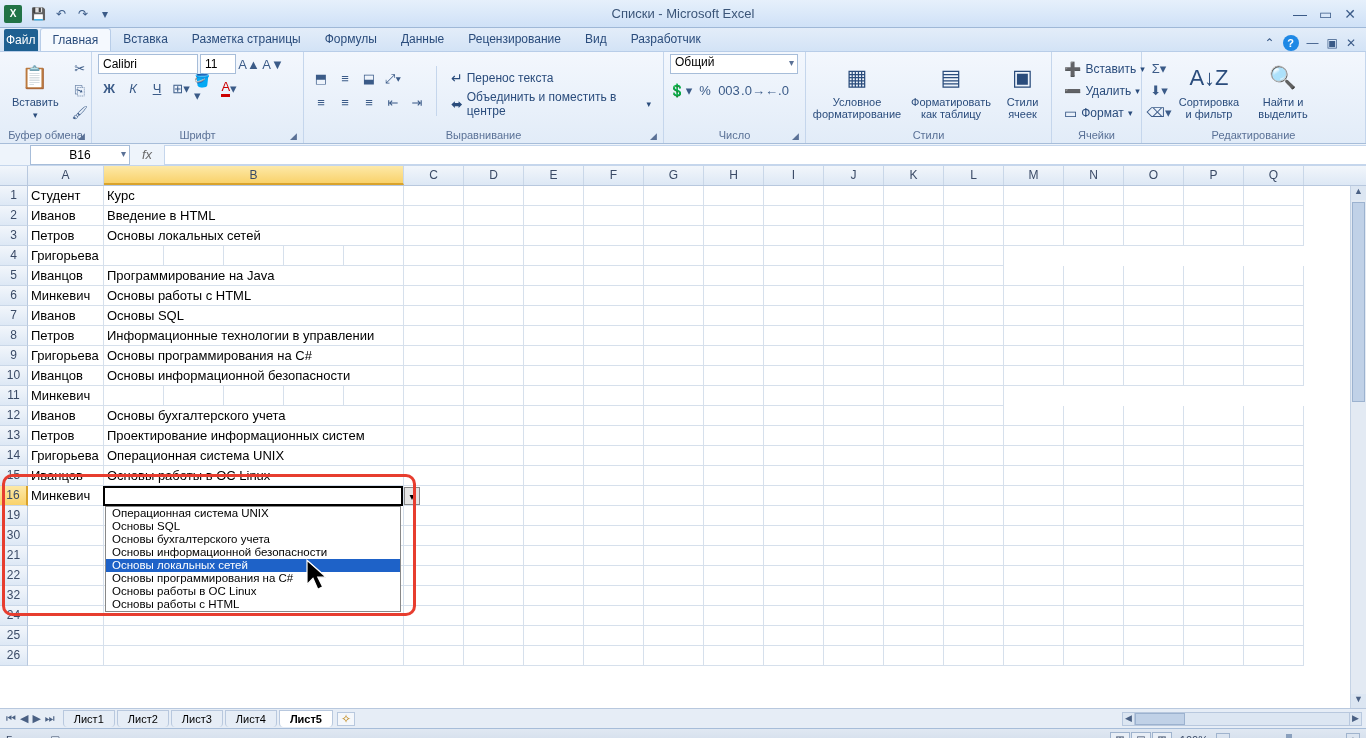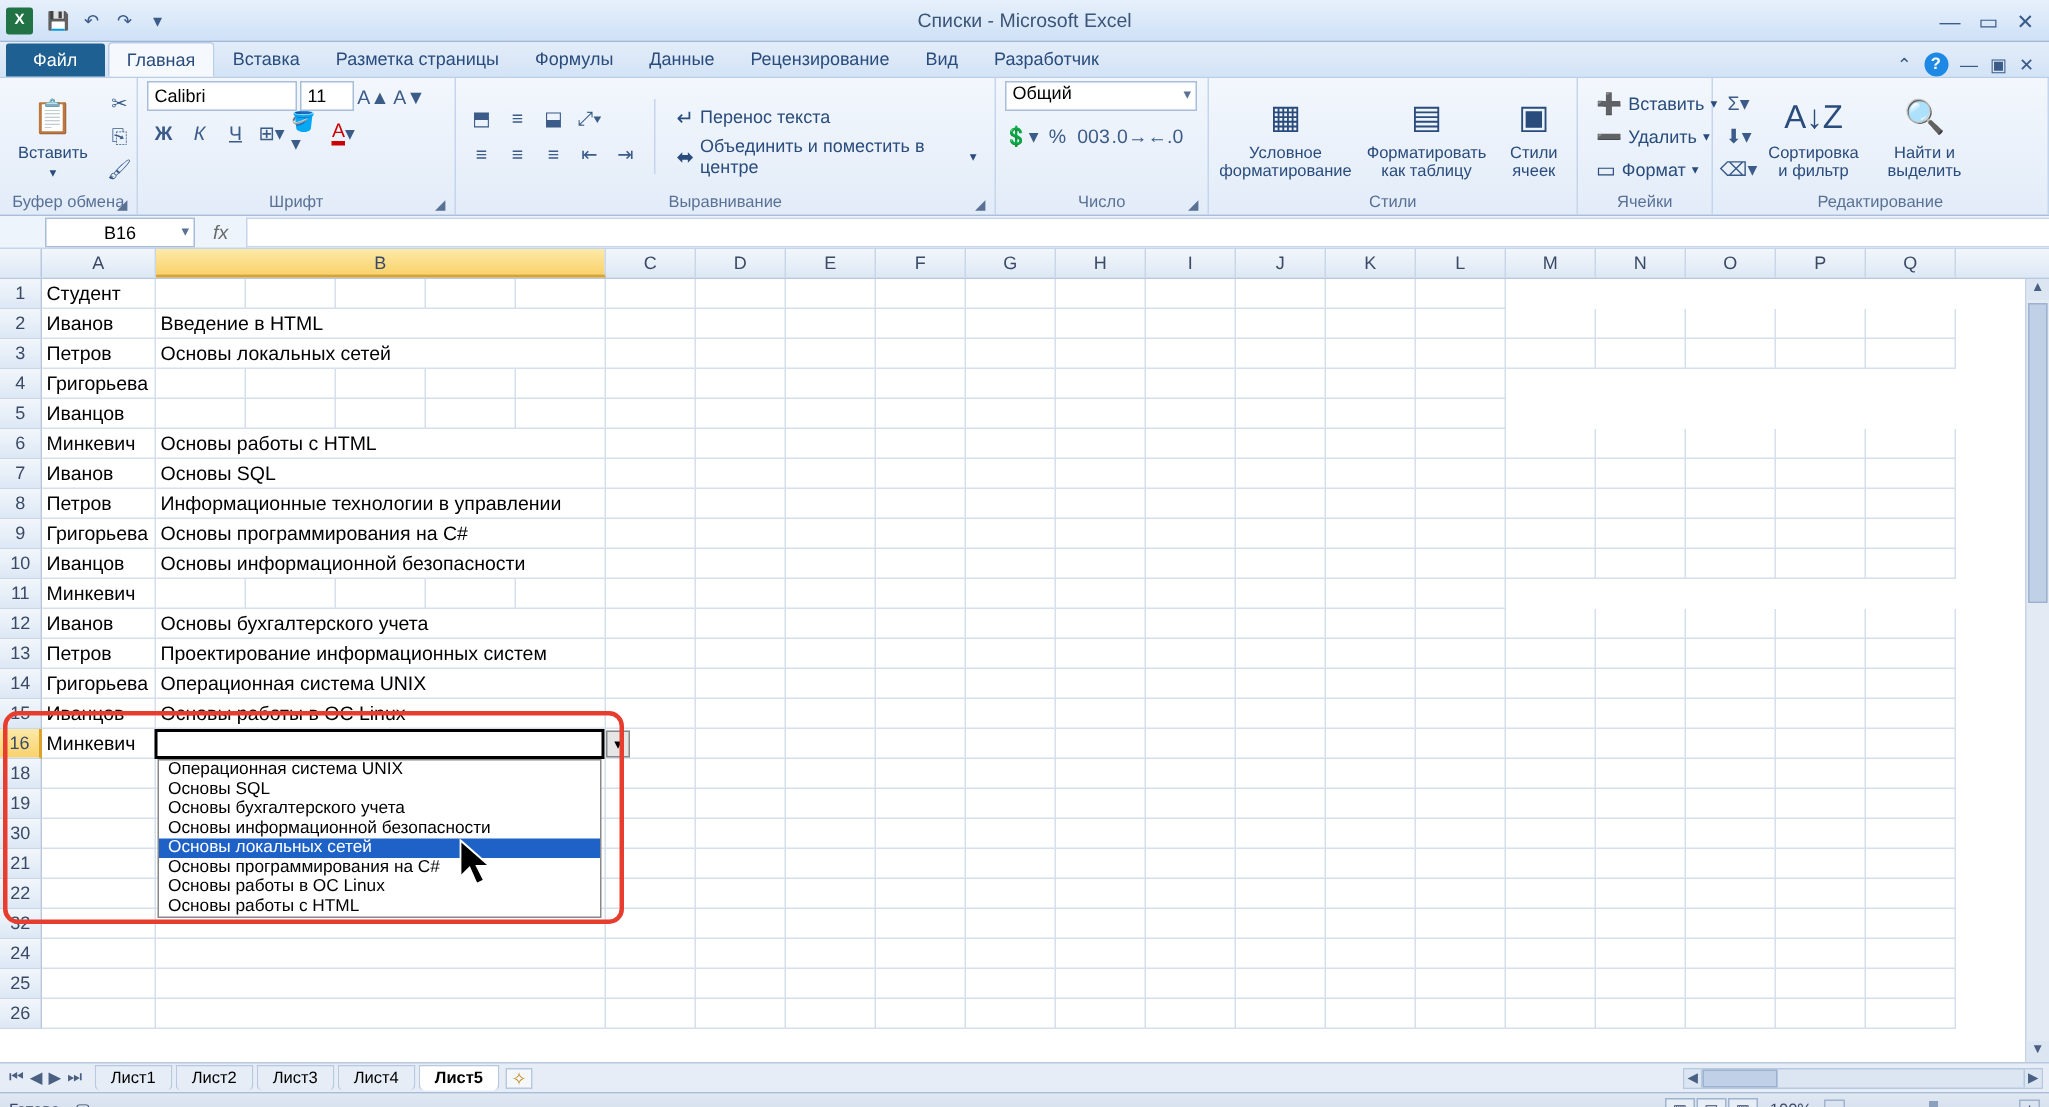--- a/index.html
+++ b/index.html
@@ -10,21 +10,21 @@
 .tb-left { display: flex; align-items: center; gap: 2px; }
 .tb-icon { width: 18px; height: 18px; background: #217346; color: #fff; display: flex; align-items: center; justify-content: center; font-weight: bold; font-size: 10px; border-radius: 2px; }
 .tb-qat { display: flex; gap: 4px; margin-left: 6px; }
 .qat-btn { width: 18px; height: 18px; display: flex; align-items: center; justify-content: center; color: #3b5b88; cursor: pointer; font-size: 12px; }
 .tb-title { position: absolute; left: 50%; transform: translateX(-50%); color: #3b5578; font-size: 13px; }
 .tb-right { margin-left: auto; display: flex; gap: 12px; color: #3b5b88; font-size: 14px; padding-right: 6px; }
 .win-btn { cursor: pointer; }
 
 
 .ribbon-tabs { height: 24px; background: linear-gradient(#e3edf9,#d3e3f6); display: flex; align-items: flex-end; padding-left: 4px; border-bottom: 1px solid #b8cde8; }
-.ribbon-tabs .file { background: #1e6091; color: #fff; padding: 4px 18px; font-size: 12px; border-radius: 2px 2px 0 0; margin-right: 2px; }
+.ribbon-tabs .file { background: #1e6091; color: #fff; padding: 4px 2px; font-size: 12px; border-radius: 2px 2px 0 0; margin-right: 2px; }
 .ribbon-tabs .tab { padding: 4px 12px; color: #2a4c7c; font-size: 12px; cursor: pointer; }
 .ribbon-tabs .tab.active { background: #f5f9fe; border: 1px solid #b8cde8; border-bottom: none; border-radius: 3px 3px 0 0; }
 .ribbon-tabs .right { margin-left: auto; display: flex; gap: 8px; padding-right: 10px; color: #3b5b88; align-items: center; }
 .help-circle { width: 16px; height: 16px; border-radius: 50%; background: #1e88e5; color: #fff; display: flex; align-items: center; justify-content: center; font-size: 11px; font-weight: bold; }
 
 
 .ribbon { height: 92px; background: linear-gradient(#f3f7fd,#e2ecf8); border-bottom: 1px solid #a7bdd9; display: flex; }
 .group { border-right: 1px solid #c5d6ec; display: flex; flex-direction: column; padding: 2px 6px 0 6px; }
 .group-body { flex: 1; display: flex; align-items: center; gap: 4px; }
 .group-label { text-align: center; color: #5a7196; font-size: 11px; padding: 2px 0; position: relative; }
@@ -316,20 +316,21 @@
       <div class="col-h" style="width: 60px;">M</div>
       <div class="col-h" style="width: 60px;">N</div>
       <div class="col-h" style="width: 60px;">O</div>
       <div class="col-h" style="width: 60px;">P</div>
       <div class="col-h" style="width: 60px;">Q</div>
     </div>
   <div class="rows" id="rows">
       <div class="row">
         <div class="row-h">1</div>
         <div class="cell" style="width: 76px;">Студент</div>
+        <div class="cell" style="width: 300px;">Курс</div>
         <div class="cell" style="width: 60px;"></div>
         <div class="cell" style="width: 60px;"></div>
         <div class="cell" style="width: 60px;"></div>
         <div class="cell" style="width: 60px;"></div>
         <div class="cell" style="width: 60px;"></div>
         <div class="cell" style="width: 60px;"></div>
         <div class="cell" style="width: 60px;"></div>
         <div class="cell" style="width: 60px;"></div>
         <div class="cell" style="width: 60px;"></div>
         <div class="cell" style="width: 60px;"></div>
@@ -394,20 +395,21 @@
         <div class="cell" style="width: 60px;"></div>
         <div class="cell" style="width: 60px;"></div>
         <div class="cell" style="width: 60px;"></div>
         <div class="cell" style="width: 60px;"></div>
         <div class="cell" style="width: 60px;"></div>
         <div class="cell" style="width: 60px;"></div>
       </div>
       <div class="row">
         <div class="row-h">5</div>
         <div class="cell" style="width: 76px;">Иванцов</div>
+        <div class="cell" style="width: 300px;">Программирование на Java</div>
         <div class="cell" style="width: 60px;"></div>
         <div class="cell" style="width: 60px;"></div>
         <div class="cell" style="width: 60px;"></div>
         <div class="cell" style="width: 60px;"></div>
         <div class="cell" style="width: 60px;"></div>
         <div class="cell" style="width: 60px;"></div>
         <div class="cell" style="width: 60px;"></div>
         <div class="cell" style="width: 60px;"></div>
         <div class="cell" style="width: 60px;"></div>
         <div class="cell" style="width: 60px;"></div>
@@ -612,40 +614,20 @@
         <div class="cell" style="width: 60px;"></div>
         <div class="cell" style="width: 60px;"></div>
         <div class="cell" style="width: 60px;"></div>
         <div class="cell" style="width: 60px;"></div>
         <div class="cell" style="width: 60px;"></div>
         <div class="cell" style="width: 60px;"></div>
       </div>
       <div class="row">
         <div class="row-h sel">16</div>
         <div class="cell" style="width: 76px;">Минкевич</div>
-        <div class="cell" style="width: 300px;"></div>
-        <div class="cell" style="width: 60px;"></div>
-        <div class="cell" style="width: 60px;"></div>
-        <div class="cell" style="width: 60px;"></div>
-        <div class="cell" style="width: 60px;"></div>
-        <div class="cell" style="width: 60px;"></div>
-        <div class="cell" style="width: 60px;"></div>
-        <div class="cell" style="width: 60px;"></div>
-        <div class="cell" style="width: 60px;"></div>
-        <div class="cell" style="width: 60px;"></div>
-        <div class="cell" style="width: 60px;"></div>
-        <div class="cell" style="width: 60px;"></div>
-        <div class="cell" style="width: 60px;"></div>
-        <div class="cell" style="width: 60px;"></div>
-        <div class="cell" style="width: 60px;"></div>
-        <div class="cell" style="width: 60px;"></div>
-      </div>
-      <div class="row">
-        <div class="row-h">18</div>
-        <div class="cell" style="width: 76px;"></div>
         <div class="cell" style="width: 300px;"></div>
         <div class="cell" style="width: 60px;"></div>
         <div class="cell" style="width: 60px;"></div>
         <div class="cell" style="width: 60px;"></div>
         <div class="cell" style="width: 60px;"></div>
         <div class="cell" style="width: 60px;"></div>
         <div class="cell" style="width: 60px;"></div>
         <div class="cell" style="width: 60px;"></div>
         <div class="cell" style="width: 60px;"></div>
         <div class="cell" style="width: 60px;"></div>

